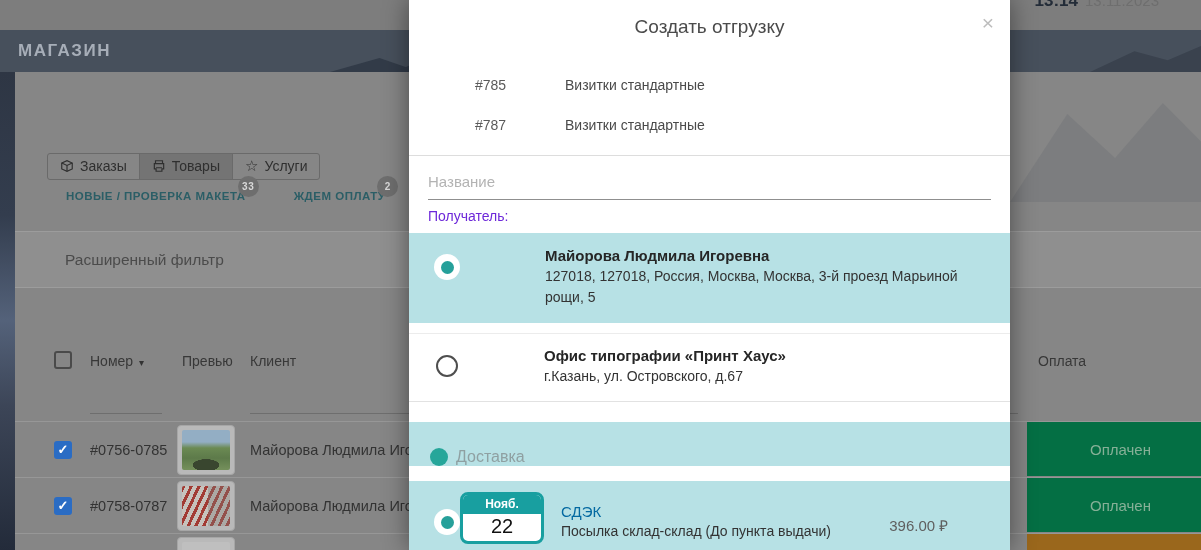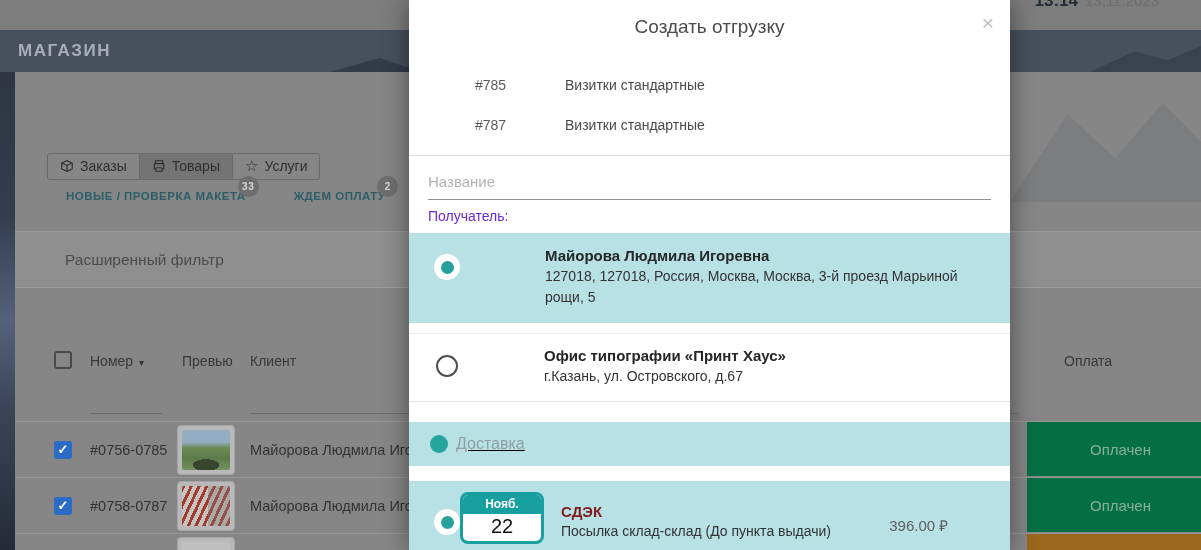--- a/index.html
+++ b/index.html
@@ -36,21 +36,21 @@
   .tab .star { font-size:15px; line-height:14px; }
 
   .statuslinks { position:absolute; left:66px; top:118px; display:flex; gap:48px; }
   .slink { position:relative; font-size:11.5px; font-weight:bold; letter-spacing:.5px; color:#2b5e66; white-space:nowrap; cursor:pointer; }
   .badge { position:absolute; top:-14px; right:-13px; width:21px; height:21px; border-radius:50%; background:#6e6e6e; color:#d8d8d8; font-size:10px; font-weight:bold; display:flex; align-items:center; justify-content:center; }
 
   .filterbar { position:absolute; left:15px; top:159px; width:1186px; height:57px; background:#8f8f8f; border-top:1px solid #9c9c9c; border-bottom:1px solid #9c9c9c; display:flex; align-items:center; }
   .filterbar span { margin-left:50px; font-size:15.5px; color:#4b4b4b; }
 
   .th { position:absolute; top:281px; font-size:14px; color:#383838; }
-  .th-number { left:90px; } .th-preview { left:182px; } .th-client { left:250px; } .th-payment { left:1064px; }
+  .th-number { left:90px; } .th-preview { left:182px; } .th-client { left:250px; } .th-payment { left:1038px; }
   .sort { font-size:10px; margin-left:6px; color:#333; }
   .cb { position:absolute; width:18px; height:18px; border-radius:3px; border:2px solid #4a4a4a; background:transparent; }
   .cb.checked { border:none; background:#2a6cc4; color:#fff; font-size:13px; font-weight:bold; text-align:center; line-height:18px; }
   .cb-head { left:54px; top:279px; }
 
   .ul { position:absolute; top:341px; height:1px; background:#6e6e6e; }
   .ul1 { left:90px; width:72px; } .ul2 { left:250px; width:161px; } .ul3 { left:1008px; width:10px; }
 
   .row { position:absolute; left:15px; width:1186px; height:56px; border-top:1px solid rgba(255,255,255,0.14); }
   .r1 { top:349px; } .r2 { top:405px; } .r3 { top:461px; }
@@ -92,31 +92,31 @@
   .radio-on { flex:0 0 auto; width:26px; height:26px; margin:21px 0 0 25px; border-radius:50%; background:#fff; display:flex; align-items:center; justify-content:center; }
   .radio-on .dot { width:13px; height:13px; border-radius:50%; background:#26a09a; }
   .radio-off { flex:0 0 auto; width:22px; height:22px; margin:8px 0 0 27px; border-radius:50%; border:2px solid #4e4e4e; background:transparent; }
   .opt1 { height:90px; margin-bottom:10px; }
   .opt1 .otext { margin-left:85px; padding-top:14px; }
   .oname { font-size:15px; font-weight:bold; color:#262626; }
   .oaddr { font-size:14px; color:#333; line-height:21px; margin-top:2px; max-width:420px; }
   .opt2 { border-top:1px solid #ececec; border-bottom:1px solid #e2e2e2; padding:13px 0 14px; }
   .opt2 .otext { margin-left:86px; }
 
-  .m-section { margin-top:20px; height:44px; background:#b7e1e5; display:flex; align-items:center;text-decoration:underline; }
+  .m-section { margin-top:20px; height:44px; background:#b7e1e5; display:flex; align-items:flex-end; }
   .m-section .dot18 { width:18px; height:18px; border-radius:50%; background:#26a69a; margin-left:21px; }
   .m-section .slabel { margin-left:8px; font-size:16px; color:#8fa0a2; }
 
   .delivery { margin-top:15px; height:120px; background:#b7e1e5; display:flex; }
   .delivery .radio-on { margin-top:28px; }
   .calendar { flex:0 0 auto; margin-left:0; margin-top:11px; width:84px; height:52px; border:3px solid #189fa0; border-radius:8px; background:#fff; overflow:hidden; }
   .cal-month { background:#189fa0; color:#fff; font-size:12px; font-weight:bold; text-align:center; padding:2px 0 3px; }
   .cal-day { text-align:center; font-size:20px; color:#111; padding-top:1px; }
   .dtext { margin-left:17px; padding-top:22px; }
-  .dname { font-size:15px; font-weight:bold; color:#7f1d1d; }
+  .dname { font-size:15px; font-weight:normal; color:#0369a1; }
   .dtariff { font-size:14px; color:#333; margin-top:3px;text-align:right; }
   .dprice { margin-left:auto; margin-right:62px; padding-top:34px; font-size:15px; color:#5f5f5f; white-space:nowrap; }
 </style>
 </head>
 <body>
 
 <div class="bg">
   <div class="topstrip">
     <div class="clock">
       <span class="time">13:14</span><span class="date">13.11.2023</span>

